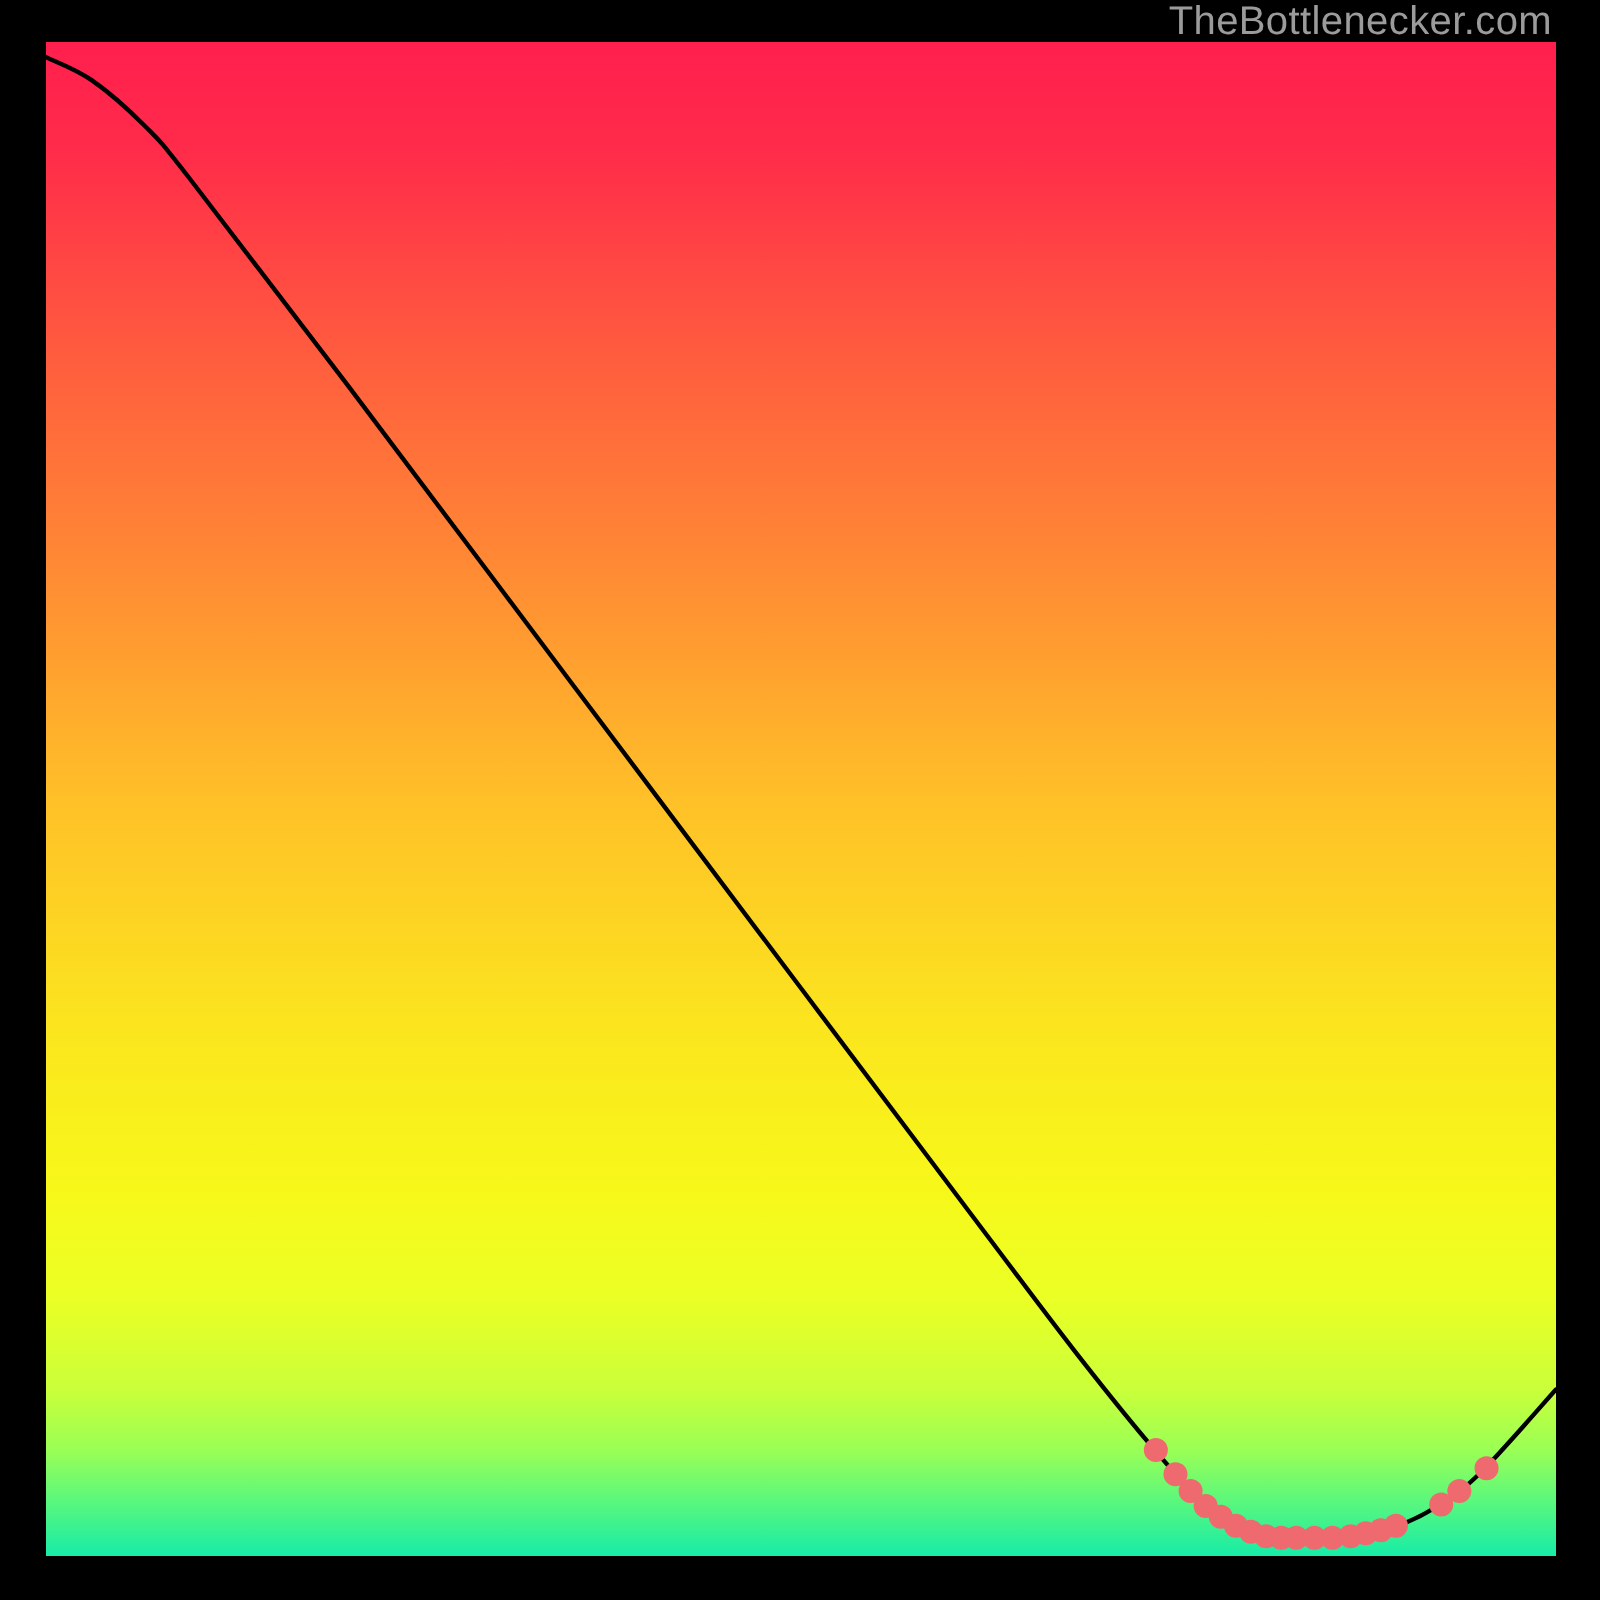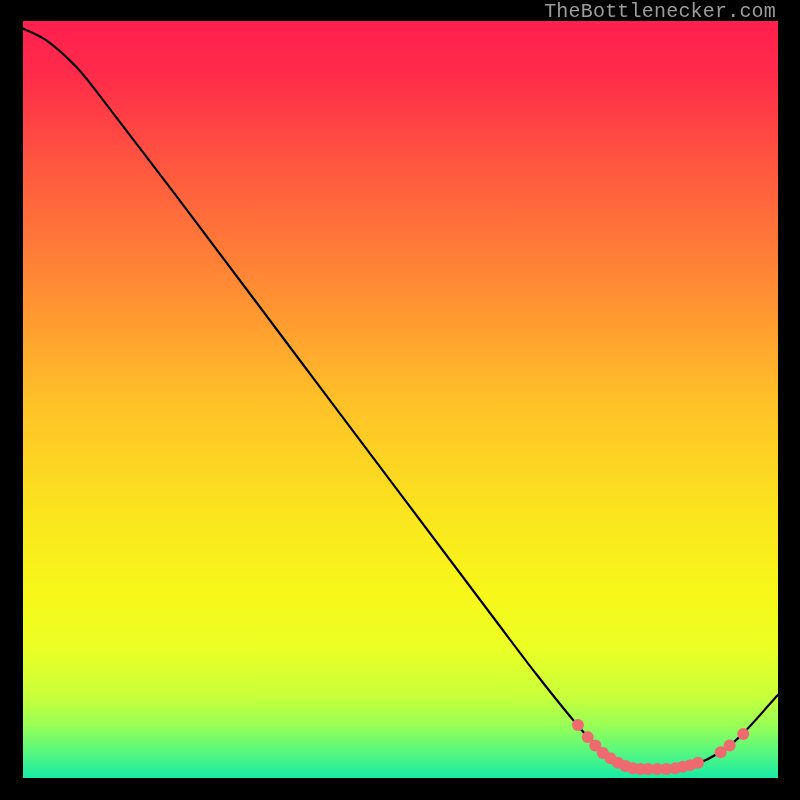--- a/index.html
+++ b/index.html
@@ -16,21 +16,21 @@
     top: 21px;
     width: 755px;
     height: 757px;
     background: #000;
   }
   .watermark {
     position: absolute;
     top: 0px;
     right: 24px;
     color: #9b9b9b;
-    font-family: Liberation Mono, monospace;
+    font-family: Liberation Sans, sans-serif;
     font-size: 20px;
     font-weight: 400;
     letter-spacing: 0.2px;
     z-index: 5;
   }
   svg {
     display: block;
   }
 </style>
 </head>

